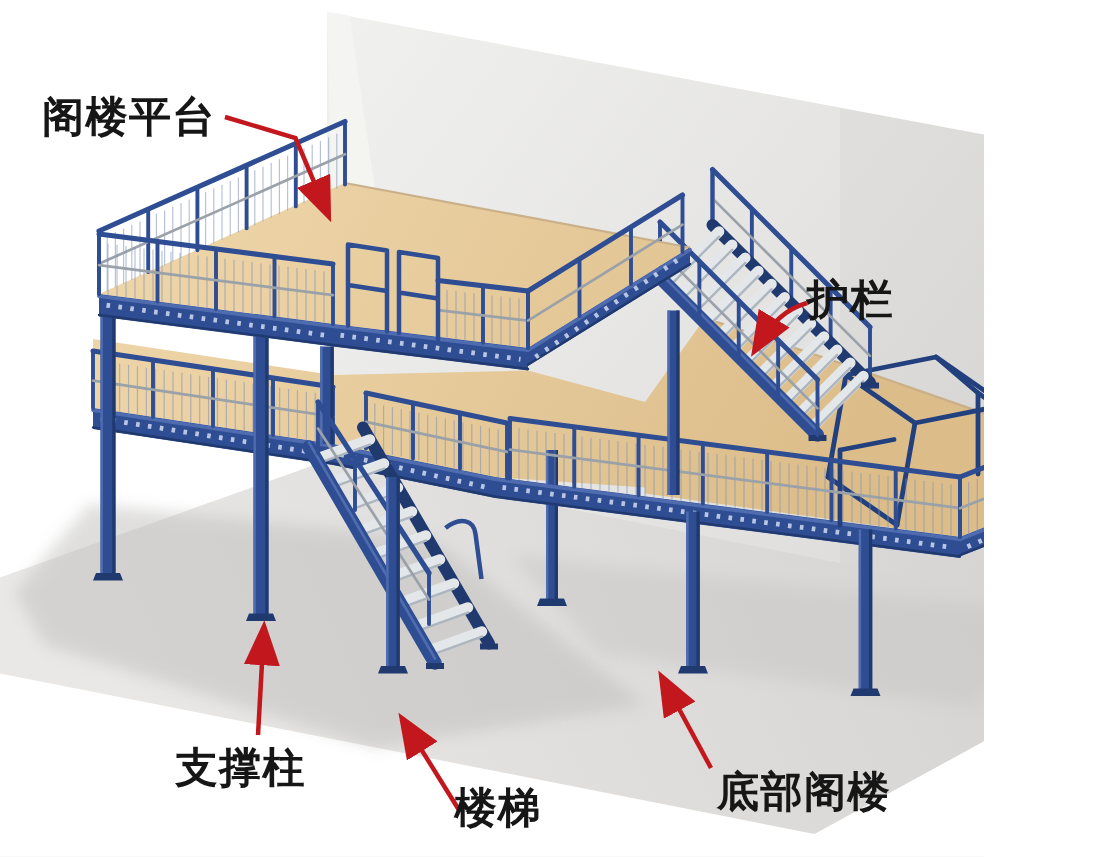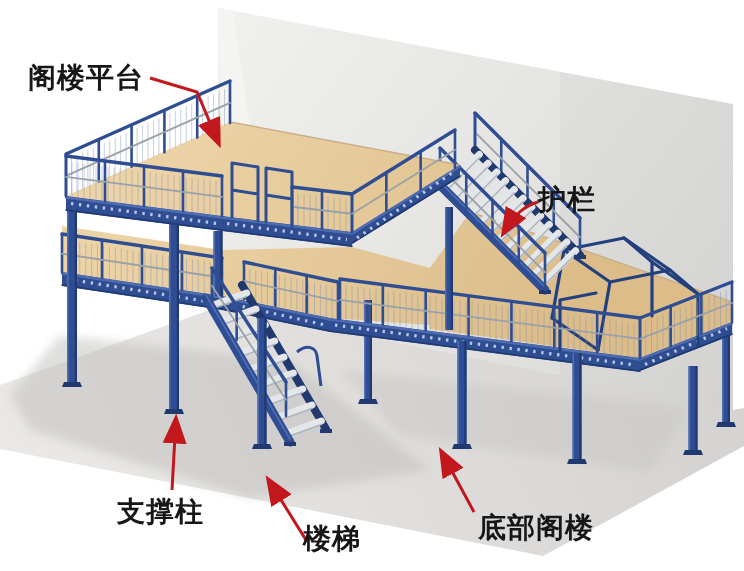--- a/index.html
+++ b/index.html
@@ -1,16 +1,16 @@
 <!DOCTYPE html>
 <html><head>
 <meta charset="utf-8">
 <style>
   html,body{margin:0;padding:0;background:#fff;}
-  #stage{position:relative;width:744px;height:571px;background:#e5e5e5;overflow:hidden;}
+  #stage{position:relative;width:656px;height:571px;background:#e5e5e5;overflow:hidden;}
   svg{display:block;}
   text.ann{font-family:"Liberation Sans","DejaVu Sans",sans-serif;font-weight:bold;fill:#161616;letter-spacing:1px;}
 </style>
 </head>
 <body>
 
 <div id="stage">
 <svg id="scene" width="744" height="571" viewBox="0 0 744 571">
   <defs>
     <linearGradient id="wallGrad" gradientUnits="userSpaceOnUse" x1="230" y1="20" x2="744" y2="400">

